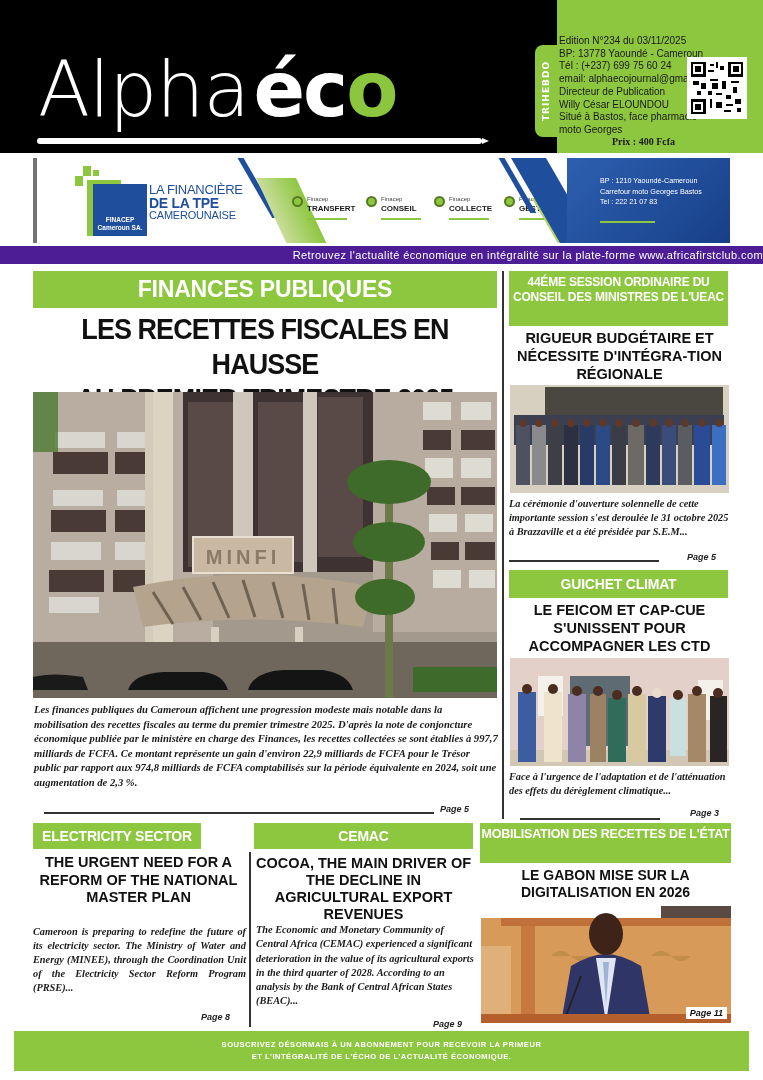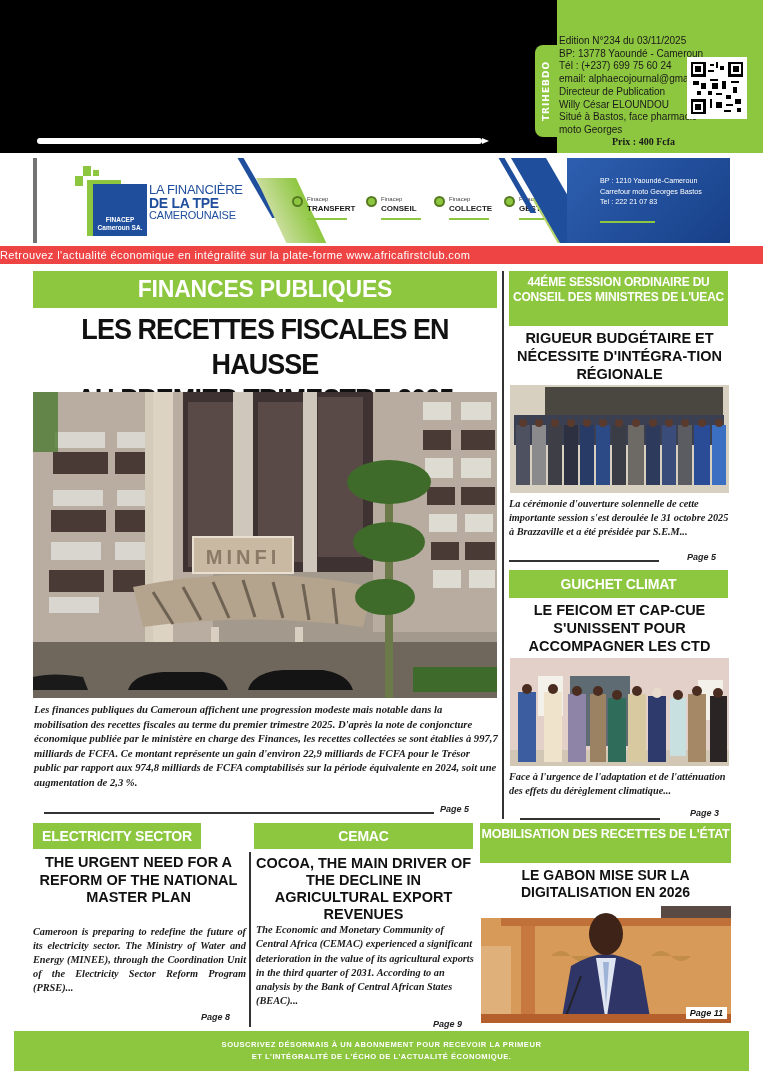--- a/index.html
+++ b/index.html
@@ -44,21 +44,21 @@
   .service .small { position: absolute; left: 15px; top: 0; font-size: 6px; color: #444; white-space: nowrap; }
   .service .big { position: absolute; left: 15px; top: 8px; font-size: 8px; font-weight: 700; color: #1a1a1a; white-space: nowrap; }
   .service .under { position: absolute; left: 15px; top: 22px; width: 40px; height: 2px; background: #8dc63f; }
   .blue-block { position: absolute; left: 530px; top: 0; width: 167px; height: 85px; background: linear-gradient(135deg, #2d5fb0, #173f87); }
   .blue-slash { position: absolute; left: 500px; top: -5px; width: 35px; height: 100px; background: #1f4e9c; transform: skewX(30deg); }
   .blue-slash2 { position: absolute; left: 476px; top: -5px; width: 6px; height: 60px; background: #1f4e9c; transform: skewX(30deg); }
   .green-slash2 { position: absolute; left: 512px; top: 40px; width: 20px; height: 60px; background: #b5d36a; transform: skewX(30deg); }
   .blue-text { position: absolute; left: 563px; top: 18px; color: #fff; font-size: 7.2px; line-height: 10.5px; font-weight: 400; }
   .blue-text-under { position: absolute; left: 563px; top: 63px; width: 55px; height: 2px; background: #8dc63f; }
 
-  .promo-bar { position: absolute; left: 0; top: 246px; width: 763px; height: 18px; background: #ef4444; color: #fff; font-size: 11px; text-align: left; line-height: 18px; letter-spacing: 0.4px; }
+  .promo-bar { position: absolute; left: 0; top: 246px; width: 763px; height: 18px; background: #4c1d95; color: #fff; font-size: 11px; text-align: right; line-height: 18px; letter-spacing: 0.4px; }
 
   
   .kicker { position: absolute; background: #8dc63f; color: #fff; font-weight: 700; text-align: center; font-family: "Liberation Sans", sans-serif; letter-spacing: -0.2px; }
   .headline { position: absolute; text-align: center; font-weight: 700; color: #111; }
   .body-ital { position: absolute; font-family: "Liberation Serif", serif; font-style: italic; font-weight: 700; color: #1a1a1a; }
   .page-ref { position: absolute; font-style: italic; font-weight: 700; font-size: 9px; color: #222; }
   .rule { position: absolute; height: 1.5px; background: #333; }
   .vrule { position: absolute; width: 1.5px; background: #333; }
 
   
@@ -89,20 +89,24 @@
   .photo-gabon { position: absolute; left: 481px; top: 906px; width: 250px; height: 117px; overflow: hidden; background: #d79a5a; }
 
   .footer { position: absolute; left: 14px; top: 1031px; width: 735px; height: 40px; background: #8dc63f; color: #fff; font-weight: 700; font-size: 7.6px; text-align: center; line-height: 12px; padding-top: 8px; letter-spacing: 0.5px; }
 
   svg.img { display: block; width: 100%; height: 100%; }
 </style>
 </head>
 <body>
 
 <div class="masthead">
+  <div class="logo">
+    <span class="logo-alpha">Alpha</span>
+    <span class="logo-eco"><span>éc</span><span class="logo-o">o</span></span>
+  </div>
   <div class="logo-underline"></div>
 </div>
 <div class="trihebdo-tab">
     <span>TRIHEBDO</span>
   </div>
 <div class="info-panel"></div>
 <div class="info-lines">
   <div>Edition N°234 du 03/11/2025</div>
   <div>BP: 13778 Yaoundé - Cameroun</div>
   <div>Tél : (+237) 699 75 60 24</div>
@@ -391,21 +395,21 @@
 
 <div class="kicker k-elec">ELECTRICITY SECTOR</div>
 <div class="headline h-elec">THE URGENT NEED FOR A REFORM OF THE NATIONAL MASTER PLAN</div>
 <div class="body-ital b-elec">Cameroon is preparing to redefine the future of its electricity sector. The Ministry of Water and Energy (MINEE), through the Coordination Unit of the Electricity Sector Reform Program (PRSE)...</div>
 <div class="page-ref" style="left:201px; top:1012px;font-style:italic;">Page 8</div>
 
 <div class="vrule" style="left:249px; top:852px; height:175px;"></div>
 
 <div class="kicker k-cemac">CEMAC</div>
 <div class="headline h-cemac">COCOA, THE MAIN DRIVER OF THE DECLINE IN AGRICULTURAL EXPORT REVENUES</div>
-<div class="body-ital b-cemac">The Economic and Monetary Community of Central Africa (CEMAC) experienced a significant deterioration in the value of its agricultural exports in the third quarter of 2031. According to an analysis by the Bank of Central African States (BEAC)...</div>
+<div class="body-ital b-cemac">The Economic and Monetary Community of Central Africa (CEMAC) experienced a significant deterioration in the value of its agricultural exports in the third quarter of 2028. According to an analysis by the Bank of Central African States (BEAC)...</div>
 <div class="page-ref" style="left:433px; top:1019px;">Page 9</div>
 
 <div class="kicker k-gabon">MOBILISATION DES RECETTES DE L'ÉTAT</div>
 <div class="headline h-gabon">LE GABON MISE SUR LA DIGITALISATION EN 2026</div>
 <div class="photo-gabon">
   <svg class="img" viewBox="0 0 250 117" preserveAspectRatio="none">
     <rect width="250" height="117" fill="#d89a58"></rect>
     <rect x="0" y="0" width="250" height="12" fill="#ffffff"></rect>
     <rect x="180" y="0" width="70" height="12" fill="#5a4a44"></rect>
     <rect x="20" y="12" width="230" height="8" fill="#c0713a"></rect>

